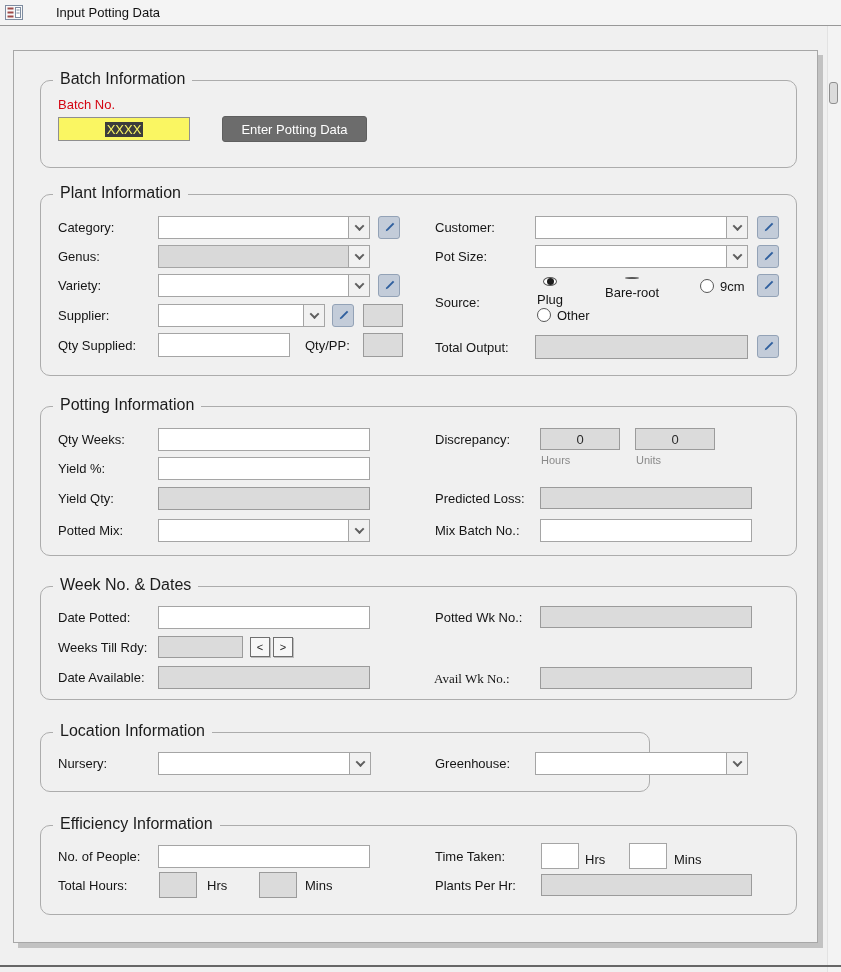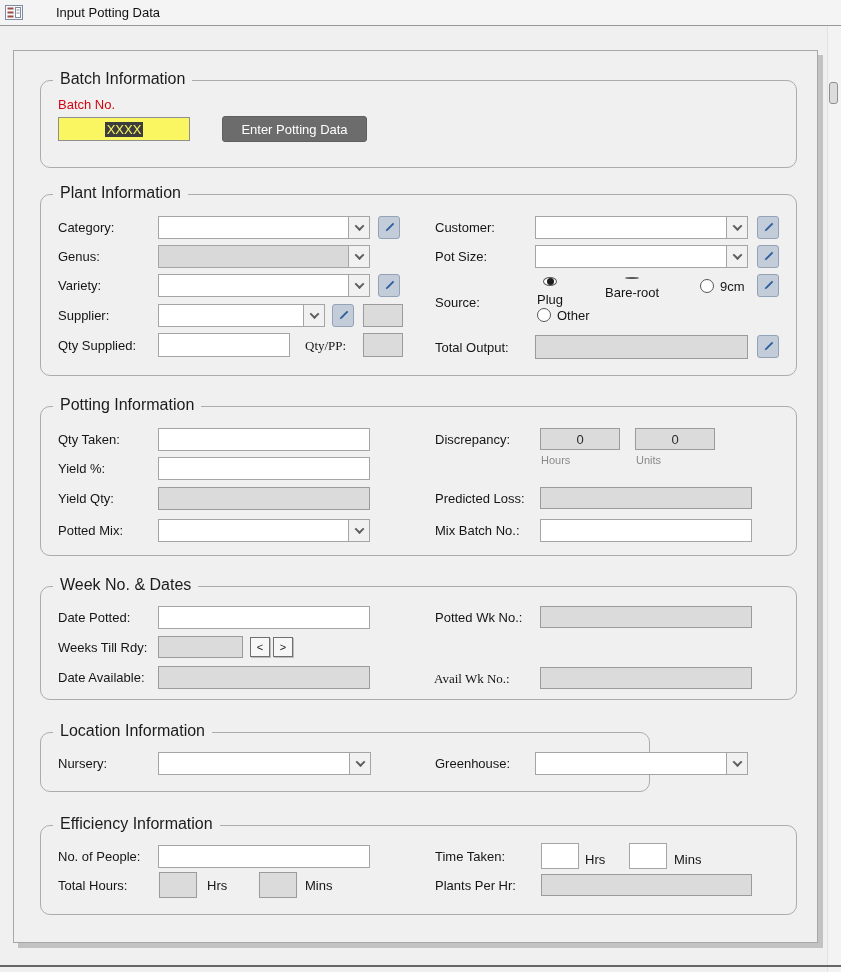--- a/index.html
+++ b/index.html
@@ -188,36 +188,36 @@
   </div>
   <div class="pencil-btn" style="left:332px; top:304px;">
     <svg width="13" height="13" viewBox="0 0 16 16">
         <path d="M12.2 2.1 L13.9 3.8 L6 11.7 L3.3 12.7 L4.3 10 Z" fill="#2F5F9E"></path>
       </svg>
   </div>
   <div class="field gray" style="left:363px; top:304px; width:40px; height:23px;"></div>
 
   <span class="lbl" style="left:58px; top:334px;">Qty Supplied:</span>
   <div class="field" style="left:158px; top:333px; width:132px; height:24px;"></div>
-  <span class="lbl" style="left:305px; top:334px;font-family:Liberation Serif, serif;">Qty/PP:</span>
+  <span class="lbl" style="left:305px; top:334px;">Qty/PP:</span>
   <div class="field gray" style="left:363px; top:333px; width:40px; height:24px;"></div>
 
   <span class="lbl" style="left:435px; top:336px;">Total Output:</span>
   <div class="field gray" style="left:535px; top:335px; width:213px; height:24px;"></div>
   <div class="pencil-btn" style="left:757px; top:335px;">
     <svg width="13" height="13" viewBox="0 0 16 16">
         <path d="M12.2 2.1 L13.9 3.8 L6 11.7 L3.3 12.7 L4.3 10 Z" fill="#2F5F9E"></path>
       </svg>
   </div>
 
   <div class="group" style="left:40px; top:406px; width:757px; height:150px;">
     <span class="legend">Potting Information</span>
   </div>
 
-  <span class="lbl" style="left:58px; top:428px;">Qty Taken:</span>
+  <span class="lbl" style="left:58px; top:428px;">Qty Weeks:</span>
   <div class="field" style="left:158px; top:428px; width:212px; height:23px;"></div>
 
   <span class="lbl" style="left:435px; top:428px;">Discrepancy:</span>
   <div class="field gray center" style="left:540px; top:428px; width:80px; height:22px;">0</div>
   <div class="field gray center" style="left:635px; top:428px; width:80px; height:22px;">0</div>
   <span class="lbl small" style="left:541px; top:453px;">Hours</span>
   <span class="lbl small" style="left:636px; top:453px;">Units</span>
 
   <span class="lbl" style="left:58px; top:457px;">Yield %:</span>
   <div class="field" style="left:158px; top:457px; width:212px; height:23px;"></div>

